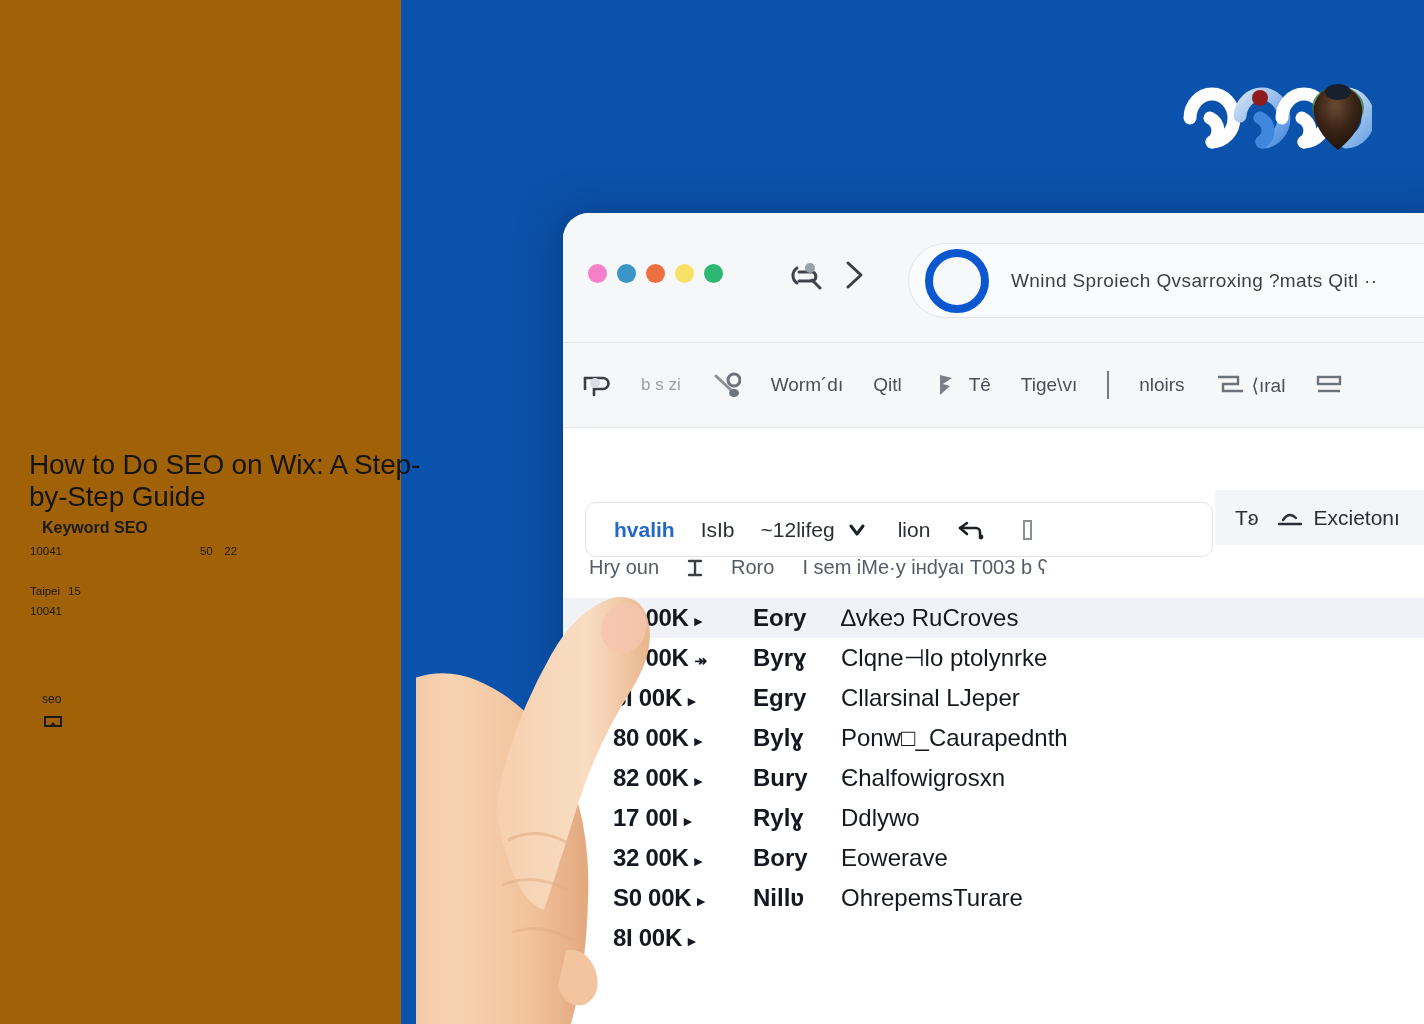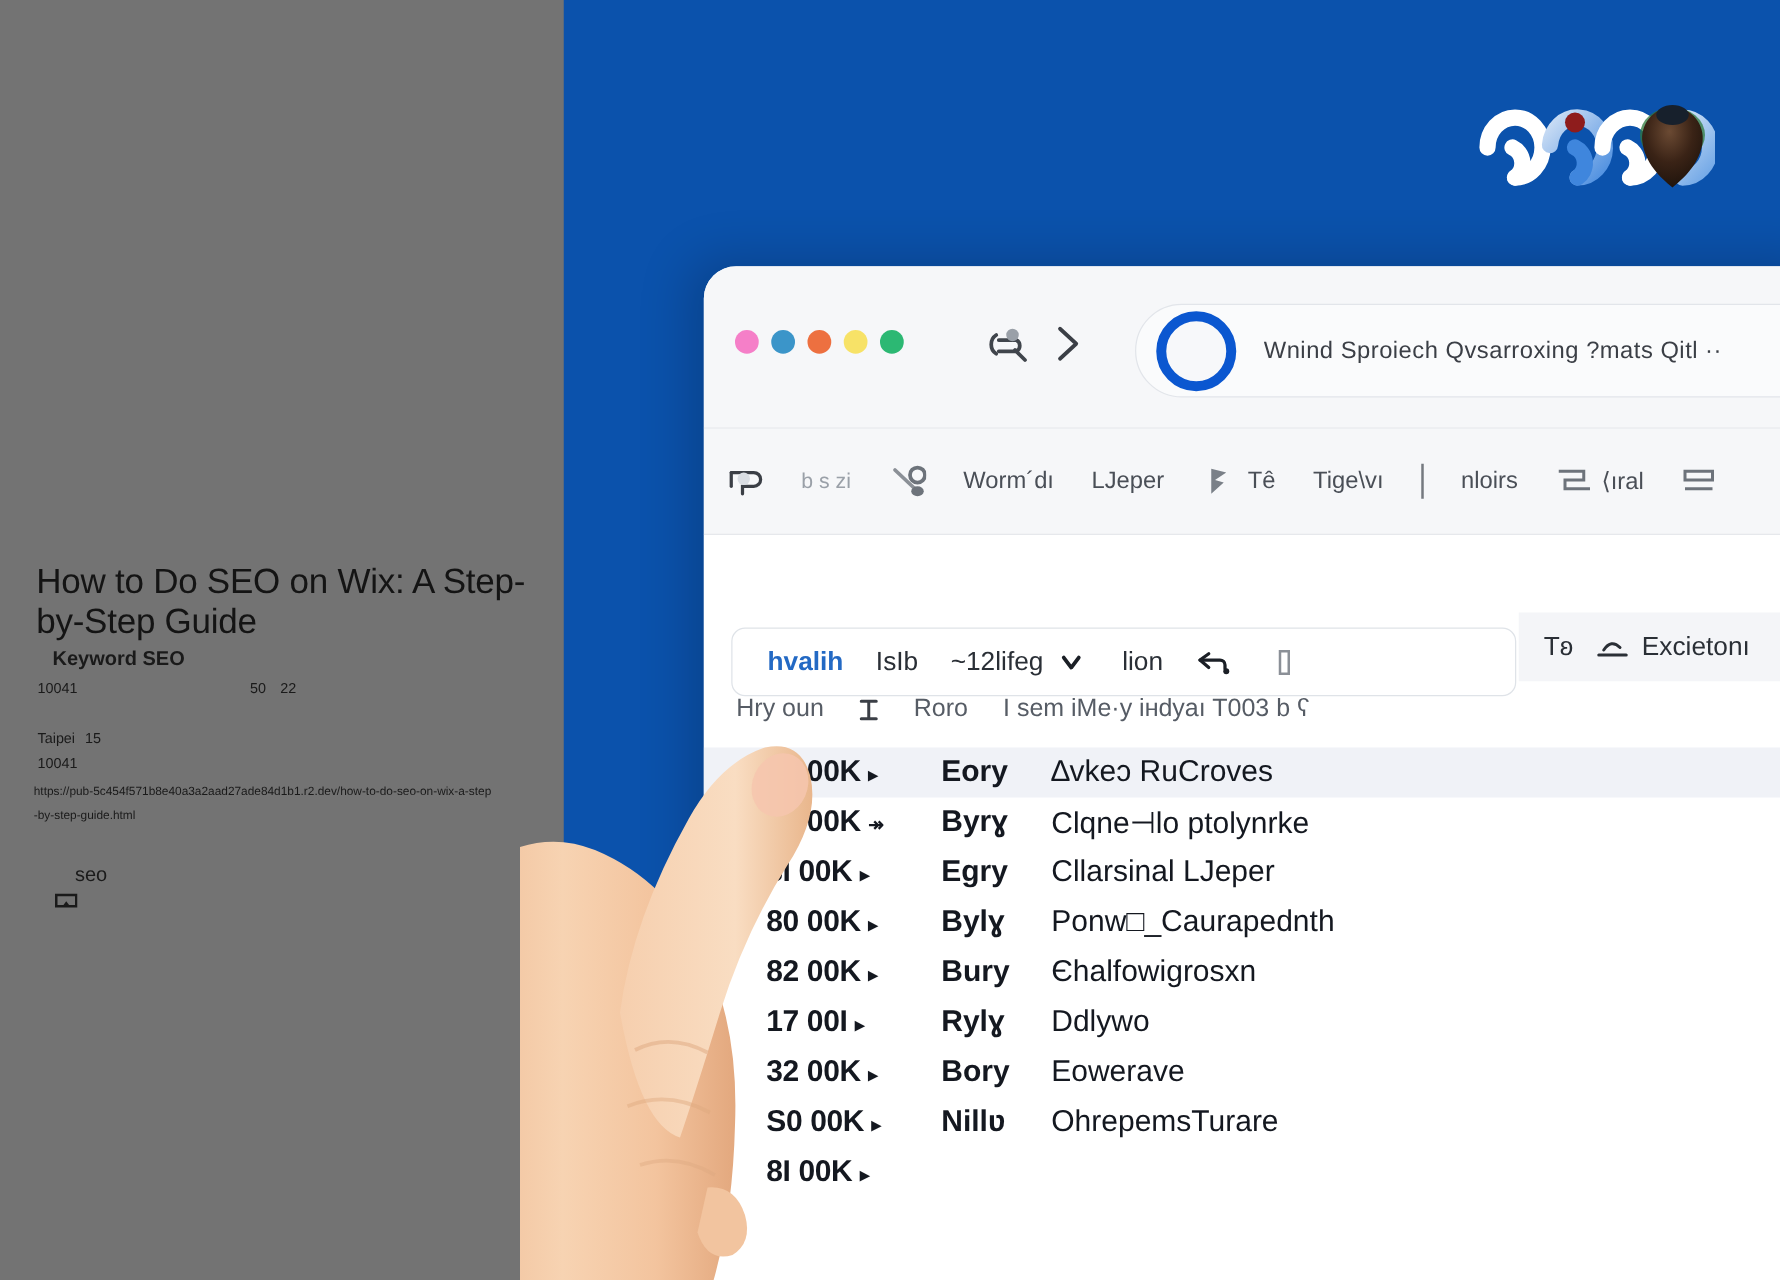--- a/index.html
+++ b/index.html
@@ -7,22 +7,22 @@
     width: 1424px; height: 1024px;
     overflow: hidden;
     font-family: "Liberation Sans", sans-serif;
     background: #ffffff;
   }
   #root { position: relative; width: 1424px; height: 1024px; overflow: hidden; }
 
   
   .left-panel {
     position: absolute; left: 0; top: 0;
-    width: 451px; height: 1024px;
-    background: #737373;
+    width: 401px; height: 1024px;
+    background: #a16207;
     padding: 12px;
   }
   .article-title {
     position: absolute; left: 29px; top: 449px;
     width: 420px;
     font-size: 28px; line-height: 1.16; font-weight: 400;
     color: #141414; letter-spacing: -0.2px;
     white-space: pre-wrap;
   }
   .article-sub {
@@ -39,21 +39,21 @@
   .meta-3 { top: 584px; }
   .meta-4 { top: 604px; }
   .article-url {
     position: absolute; left: 27px; top: 625px;
     width: 368px;
     font-size: 9.5px; line-height: 1.95; color: #1a1a1a;
     word-break: break-all;
   }
   .tag-word {
     position: absolute; left: 42px; top: 692px;
-    font-size: 16px; color: #1a1a1a; margin-left: 18px;
+    font-size: 12px; color: #1a1a1a;
   }
   .tag-glyph {
     position: absolute; left: 44px; top: 714px;
     width: 18px; height: 13px;
   }
 
   
   .blue-bg {
     position: absolute; left: 401px; top: 0;
     width: 1023px; height: 1024px;
@@ -234,21 +234,20 @@
     </svg>
   </div>
 
   <div class="left-panel">
     <div class="article-title">How to Do SEO on Wix: A Step-by-Step Guide</div>
     <div class="article-sub">Keyword SEO</div>
     <div class="meta-line meta-1">10041　　　　　　　　　　　　50　22　　　</div>
     <div class="meta-line meta-2">15</div>
     <div class="meta-line meta-3">Taipei</div>
     <div class="meta-line meta-4">10041</div>
-    <div class="article-url">https://pub-5c454f571b8e40a3a2aad27ade84d1b1.r2.dev/how-to-do-seo-on-wix-a-step-by-step-guide.html</div>
     <div class="tag-word">seo</div>
     <div class="tag-glyph">
       <svg viewBox="0 0 18 13" width="18" height="13">
         <rect x="1" y="2" width="16" height="9" fill="none" stroke="#1a1a1a" stroke-width="2"></rect>
         <path d="M6 11 l3 -4 l3 4 z" fill="#1a1a1a"></path>
       </svg>
     </div>
   </div>
 
   <div class="browser">
@@ -302,21 +301,21 @@
             <path d="M5 4 L22 20" stroke="#8b9097" stroke-width="3" stroke-linecap="round"></path>
             <circle cx="23" cy="8" r="6" fill="none" stroke="#6d737b" stroke-width="3"></circle>
             <ellipse cx="23" cy="21" rx="5" ry="4" fill="#6d737b"></ellipse>
           </svg>
         </span>
       </div>
       <div class="tb-item">
         <span>Worm´dı</span>
       </div>
       <div class="tb-item">
-        <span>LJeper</span>
+        <span>Qitl</span>
       </div>
       <div class="tb-item">
         <span class="tb-icon">
           <svg viewBox="0 0 30 26" width="30" height="26">
             <path d="M8 3 L20 6 L11 12 L18 14 L8 23 z" fill="#7a8088"></path>
           </svg>
         </span>
         <span>Tê</span>
       </div>
       <div class="tb-item">

